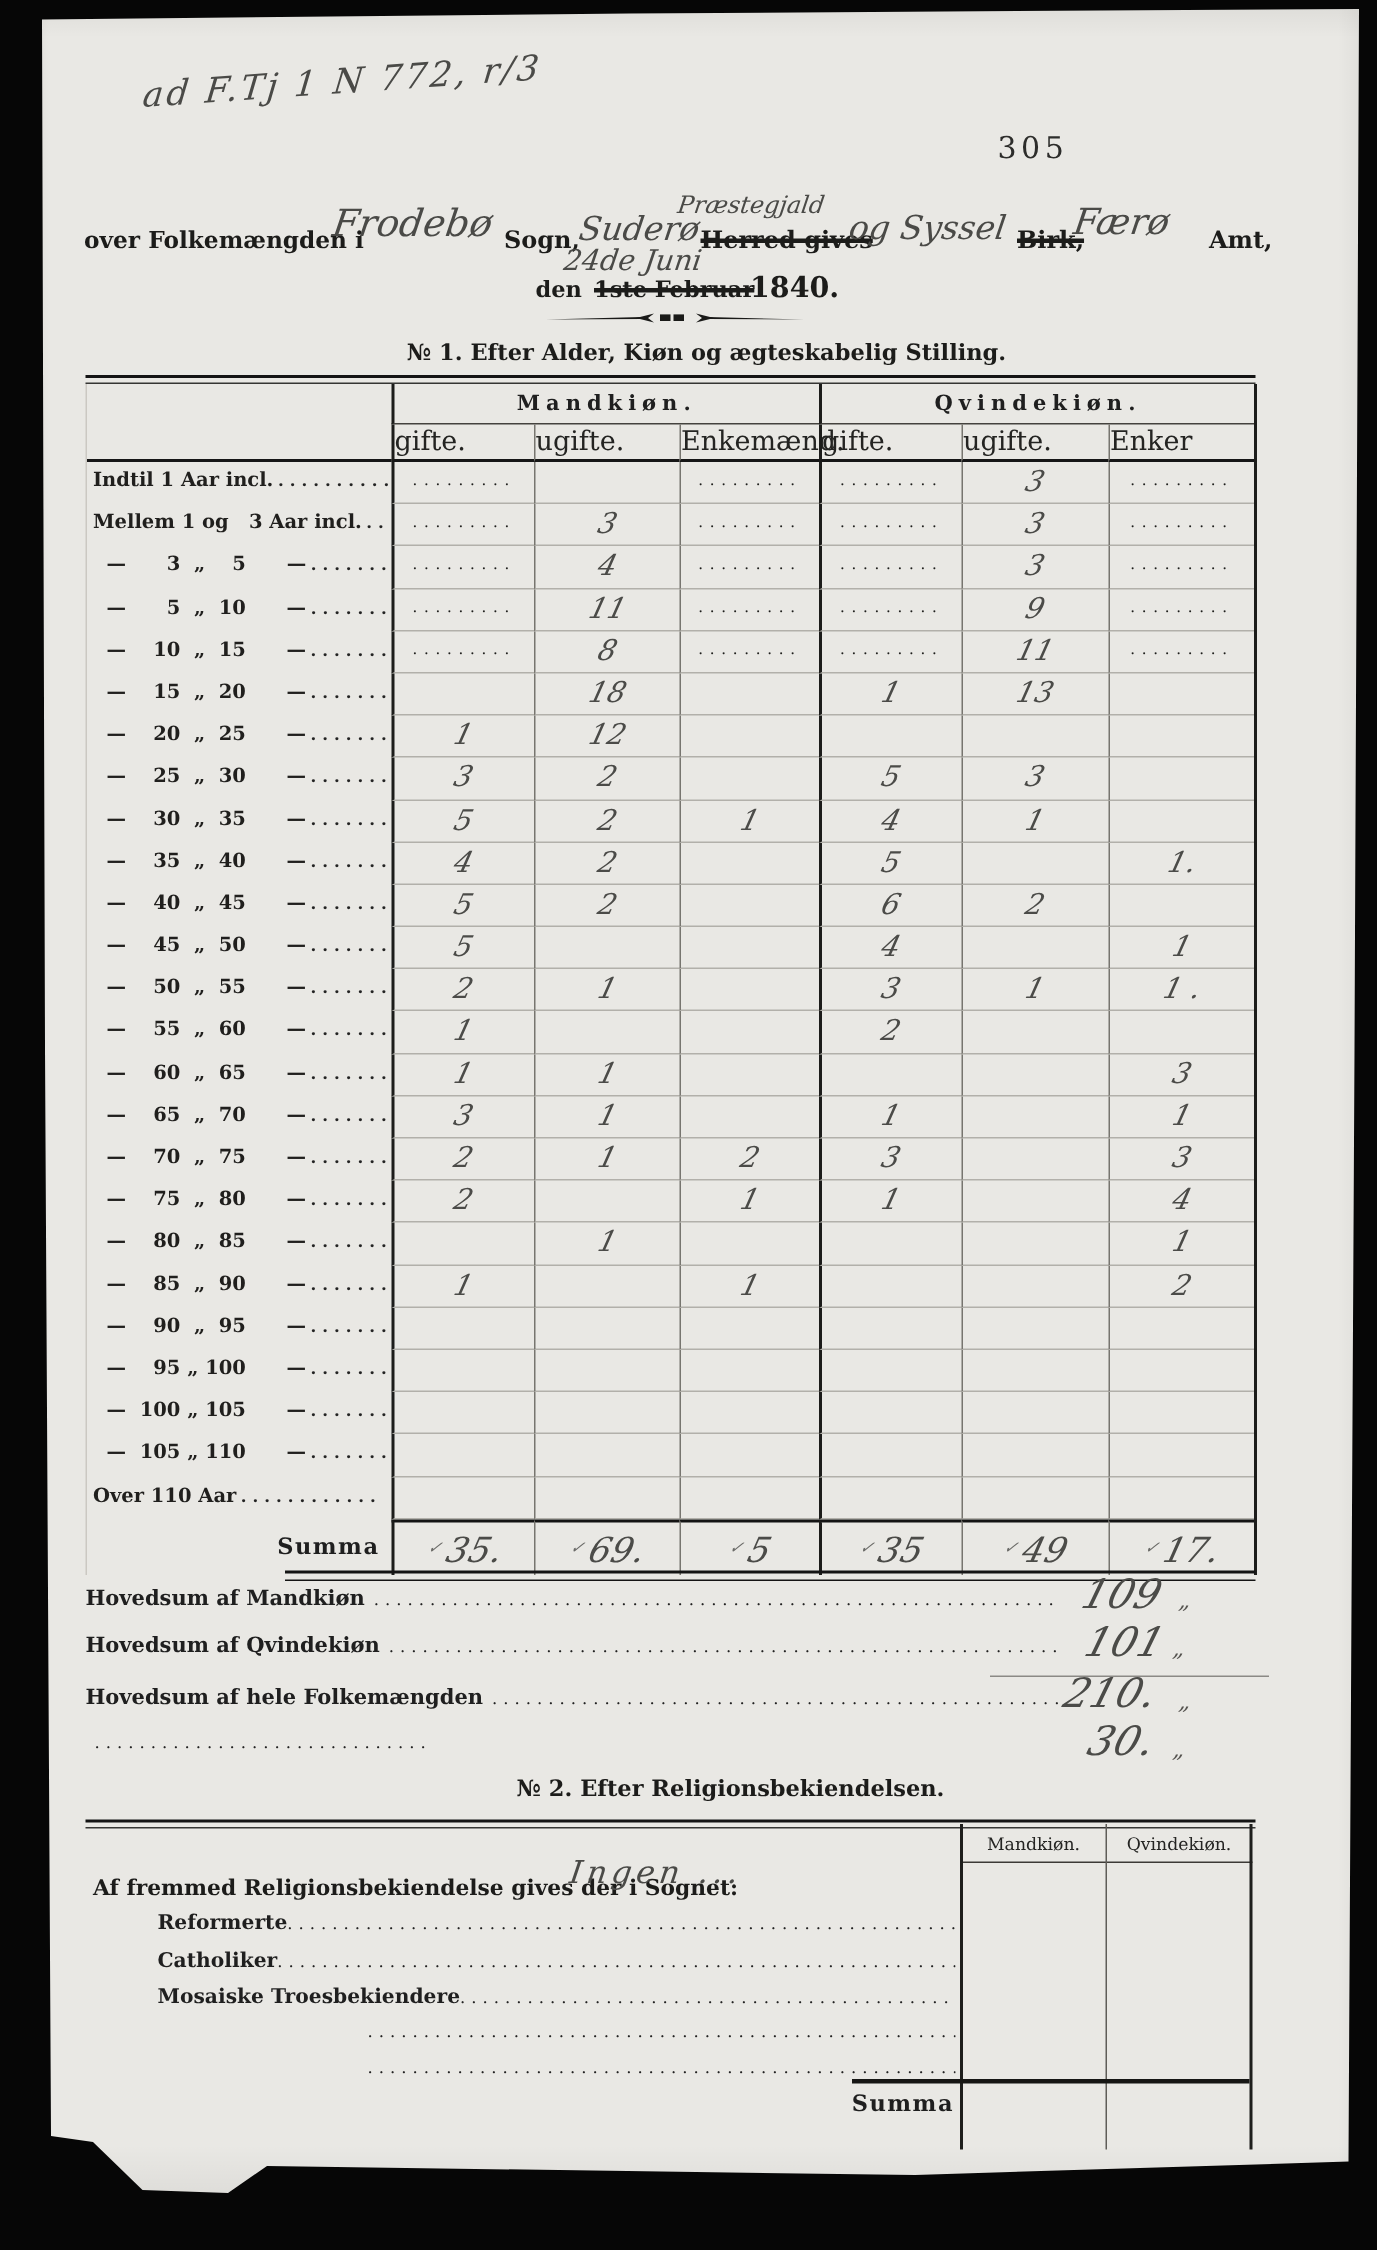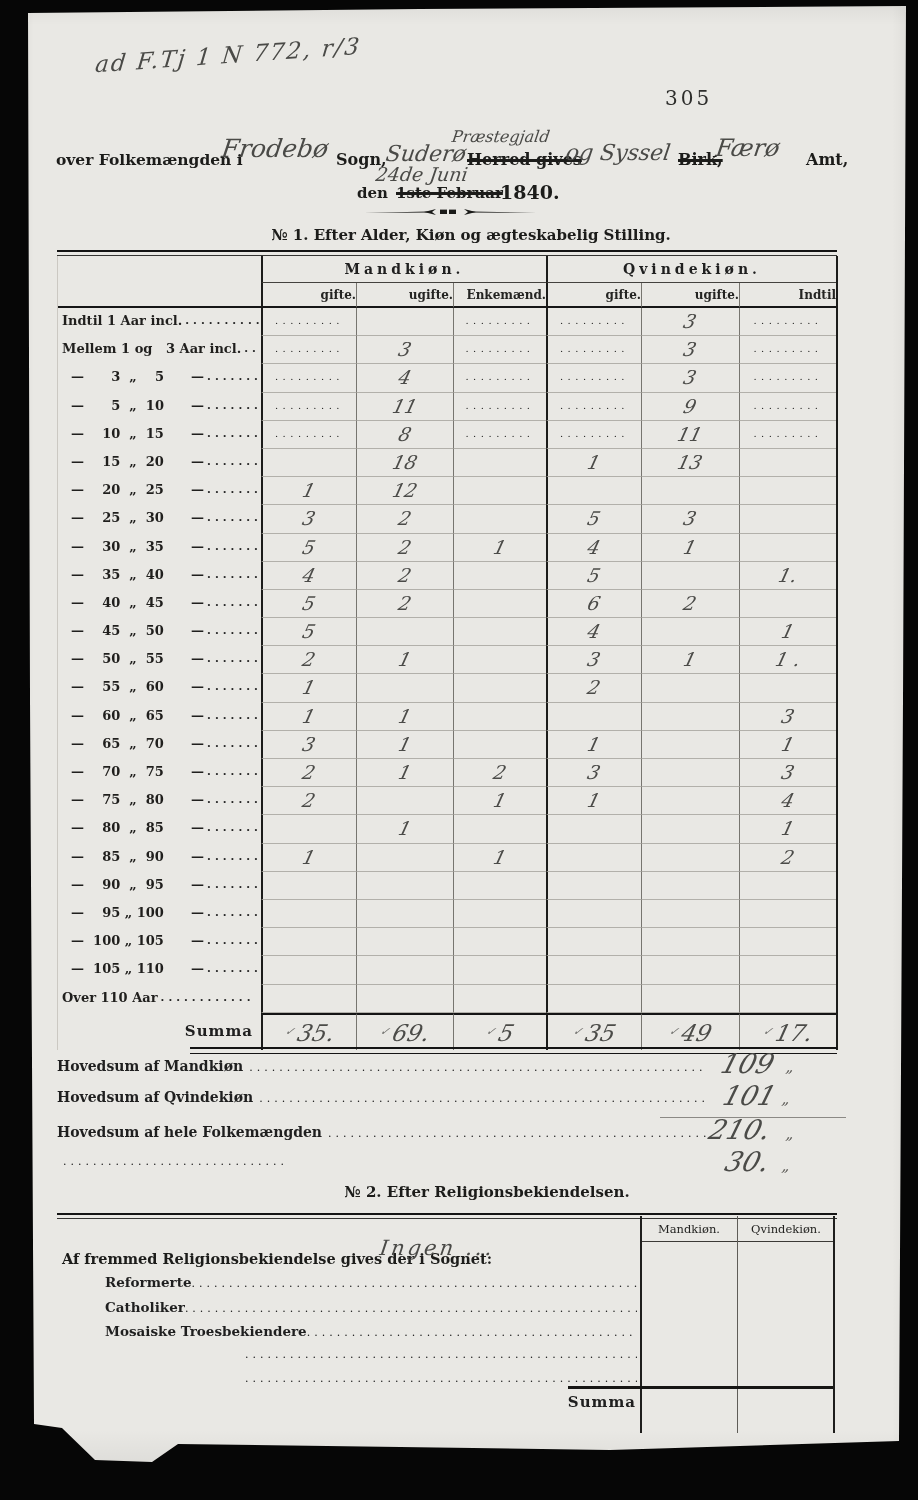--- a/index.html
+++ b/index.html
@@ -28,21 +28,21 @@
   .s-head{left:0;top:226px;width:918px;text-align:center;font-size:15px;}
   .s2-head{top:1183px;padding-left:16px;}
   .rule-double{border-top:2px solid #141414;border-bottom:1px solid #353533;height:3px;}
   
   .t1{left:57px;top:256px;width:781px;box-sizing:border-box;display:grid;
       grid-template-columns:203px 95px 97px 93px 95px 98px 97px;
       grid-template-rows:27px 25px repeat(25,28.2px) 37px;
       border-left:1px solid #cbc8c2;border-right:2px solid #1c1c1a;}
   .t1 .gh{font-weight:bold;font-size:14px;letter-spacing:4px;text-align:center;line-height:26px;
           border-bottom:1px solid #44423e;}
-  .t1 .sh{font-size:12px;text-align:right;line-height:24px;border-bottom:2px solid #161616;color:#242422;font-weight:bold;}
+  .t1 .sh{font-size:18px;text-align:left;line-height:24px;border-bottom:2px solid #161616;color:#242422;}
   .lblhead{grid-column:1;grid-row:1/3;border-bottom:2px solid #161616;}
   .ghm{grid-column:2/5;grid-row:1;}
   .ghq{grid-column:5/8;grid-row:1;}
   .c1{border-left:2px solid #1c1c1a;}
   .c2,.c3,.c5,.c6{border-left:1px solid #77756f;}
   .c4{border-left:2px solid #1c1c1a;}
   .t1row{display:contents;}
   .tl{display:flex;align-items:flex-start;font-weight:bold;font-size:13px;color:#201f1d;
       padding:6px 2px 0 4px;white-space:pre;line-height:14px;}
   .tl .ldr{margin-left:3px;}
@@ -119,21 +119,21 @@
     <div class="abs rule-double" style="left:57px;top:250px;width:780px;"></div>
     <div class="abs t1">
       <div class="lblhead"></div>
       <div class="gh ghm c1">Mandkiøn.</div>
       <div class="gh ghq c4">Qvindekiøn.</div>
       <div class="sh c1" style="grid-row:2;grid-column:2;">gifte.</div>
       <div class="sh c2" style="grid-row:2;grid-column:3;">ugifte.</div>
       <div class="sh c3" style="grid-row:2;grid-column:4;">Enkemænd.</div>
       <div class="sh c4" style="grid-row:2;grid-column:5;">gifte.</div>
       <div class="sh c5" style="grid-row:2;grid-column:6;">ugifte.</div>
-      <div class="sh c6" style="grid-row:2;grid-column:7;">Indtil</div>
+      <div class="sh c6" style="grid-row:2;grid-column:7;">Enker</div>
 
       <div style="display:contents">
         
       <div class="t1row">
           <div class="tl"><span>Indtil 1 Aar incl.</span><span class="ldr dots-cell">..........</span></div>
           <div class="tc c1"><span class="val dots-cell">.........</span></div>
           <div class="tc c2"><span class="val"></span></div>
           <div class="tc c3"><span class="val dots-cell">.........</span></div>
           <div class="tc c4"><span class="val dots-cell">.........</span></div>
           <div class="tc c5"><span class="val">3</span></div>

